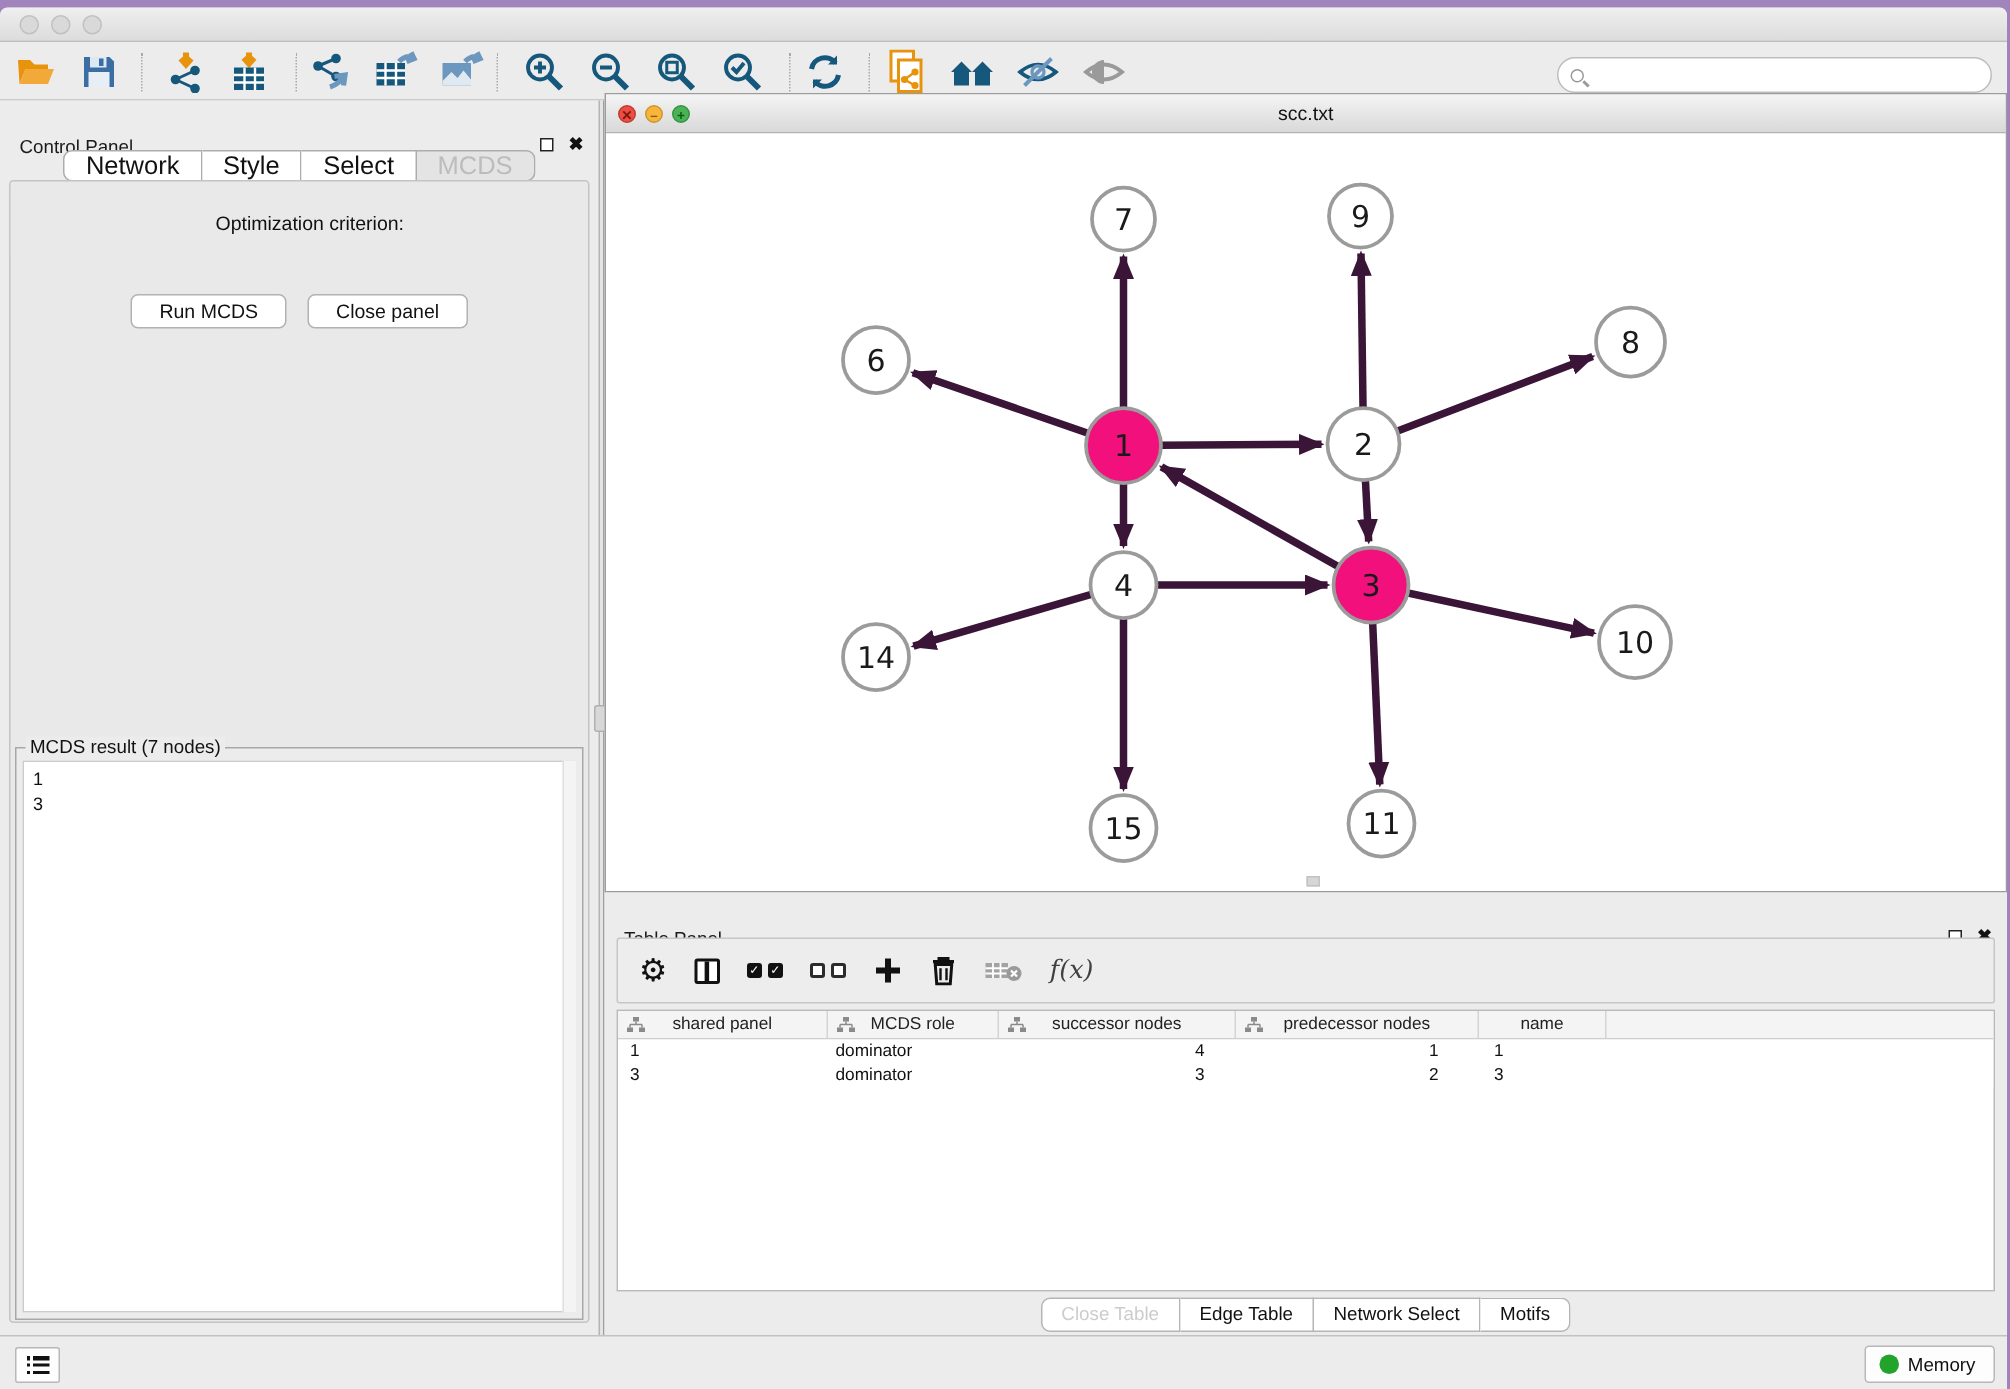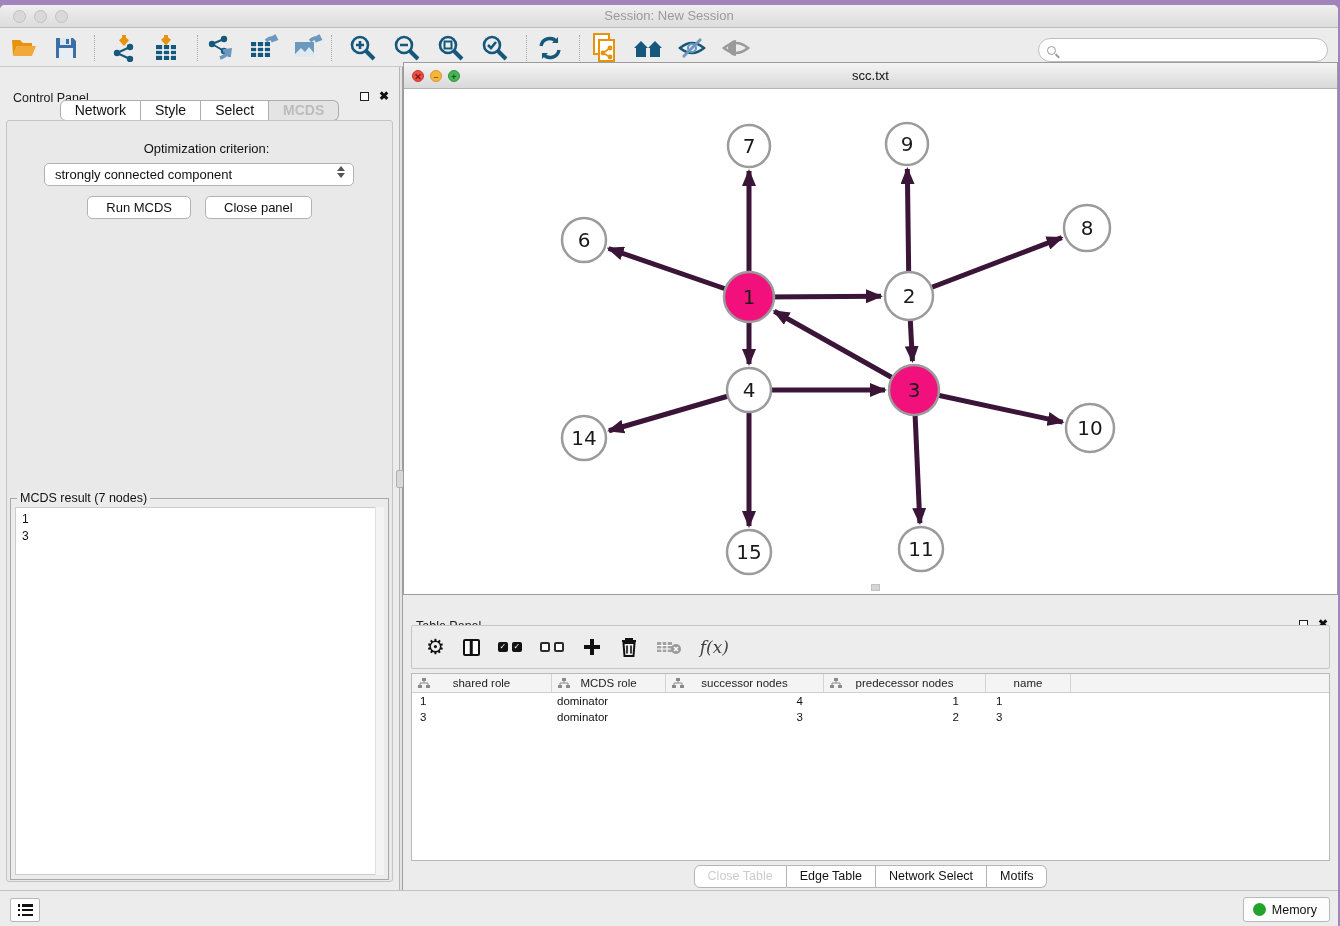--- a/index.html
+++ b/index.html
@@ -23,24 +23,24 @@
   .searchbox input { border:none; outline:none; flex:1; font-size:12px; background:transparent; padding:0 6px; font-family:"Liberation Sans",sans-serif; }
 
   
   #control-panel { position:absolute; top:62px; left:0; width:400px; bottom:36px; background:#ececec; border-right:1px solid #b5b5b5; }
   .panel-head { position:absolute; top:17px; left:0; right:0; height:28px; }
   .panel-title { position:absolute; left:13px; top:7px; font-size:12.5px; color:#1a1a1a; }
   .panel-btns { position:absolute; right:10px; top:7px; display:flex; gap:10px; align-items:center; }
   .float-ico { width:9px; height:9px; border:1.5px solid #222; background:#fff; }
   .close-ico { font-size:12px; font-weight:bold; color:#111; line-height:10px; }
   .seg-tabs { position:absolute; top:33px; left:0; right:0; display:flex; justify-content:center; }
-  .seg-tab { height:21px; line-height:19px; padding:0 14px; font-size:14px; background:#fff; border:1px solid #adadad; border-left:none; color:#111; text-align:center; }
+  .seg-tab { height:21px; line-height:19px; padding:0 14px; font-size:17px; background:#fff; border:1px solid #adadad; border-left:none; color:#111; text-align:center; }
   .seg-tab:first-child { border-left:1px solid #adadad; border-radius:6px 0 0 6px; }
   .seg-tab:last-child { border-radius:0 6px 6px 0; }
-  .seg-tab.active { background:#e4e4e4; color:#bcbcbc;font-weight:bold; }
+  .seg-tab.active { background:#e4e4e4; color:#bcbcbc; }
   .cp-pane { position:absolute; top:53px; left:6px; right:6px; bottom:8px; background:#e9e9e9; border:1px solid #c4c4c4; border-radius:3px; }
   .opt-label { position:absolute; top:74px; left:14px; right:0; text-align:center; font-size:13px; color:#111; }
   .opt-select { position:absolute; top:96px; left:44px; width:310px; height:23px; background:#fff; border:1px solid #b2b2b2; border-radius:5px; font-size:13px; color:#111; display:flex; align-items:center; padding-left:10px; }
   .chevrons { position:absolute; right:8px; top:2px; display:flex; flex-direction:column; gap:2px; }
   .chev-up { width:0; height:0; border-left:4px solid transparent; border-right:4px solid transparent; border-bottom:5px solid #555; }
   .chev-dn { width:0; height:0; border-left:4px solid transparent; border-right:4px solid transparent; border-top:5px solid #555; }
   .cp-buttons { position:absolute; top:129px; left:0; right:0; display:flex; justify-content:center; gap:14px; }
   .cp-btn { height:23px; padding:0 18px; background:#fff; border:1px solid #b2b2b2; border-radius:5px; font-size:13px; color:#111; line-height:21px; }
   .result-fs { position:absolute; left:10px; right:10px; top:431px; bottom:10px; border:1px solid #a8a8a8; background:#ececec; }
   .result-legend { position:absolute; top:-8px; left:6px; background:#ececec; padding:0 3px; font-size:12.5px; color:#111; }
@@ -102,21 +102,20 @@
 <body>
 
 <div id="window">
 
   <div class="titlebar">
     <div class="traffic">
       <div class="dot"></div>
       <div class="dot"></div>
       <div class="dot"></div>
     </div>
-    <div class="win-title">Session: New Session</div>
   </div>
 
   <div class="toolbar">
     <div class="tb-icon" style="left:6px">
       <svg width="28" height="24" viewBox="0 0 28 24">
           <path d="M2 4 h8 l3 3 h9 v3 H7 L3 20 Z" fill="#e8930c"></path>
           <path d="M7 10 h19 l-4 10 H3 Z" fill="#f3a93a"></path>
         </svg>
     </div>
     <div class="tb-icon" style="left:48px">
@@ -251,27 +250,20 @@
       </div>
     </div>
     <div class="seg-tabs">
       <div class="seg-tab">Network</div>
       <div class="seg-tab">Style</div>
       <div class="seg-tab">Select</div>
       <div class="seg-tab active">MCDS</div>
     </div>
     <div class="cp-pane"></div>
     <div class="opt-label">Optimization criterion:</div>
-    <div class="opt-select">
-      <span>strongly connected component</span>
-      <span class="chevrons">
-          <span class="chev-up"></span>
-          <span class="chev-dn"></span>
-        </span>
-    </div>
     <div class="cp-buttons">
       <div class="cp-btn">Run MCDS</div>
       <div class="cp-btn">Close panel</div>
     </div>
     <div class="result-fs">
       <div class="result-legend">MCDS result (7 nodes)</div>
       <div class="result-area">
         <div>1</div>
         <div>3</div>
       </div>
@@ -395,21 +387,21 @@
     </div>
     <div class="tp-table">
       <div class="tp-header">
         <div class="th" style="width:140px">
           <span class="tree-ico"><svg width="12" height="11" viewBox="0 0 12 11">
                 <rect x="4" y="0" width="4" height="3" fill="#8a8a8a"></rect>
                 <path d="M6 3 v2 M2 5 h8 M2 5 v2 M10 5 v2" stroke="#8a8a8a" stroke-width="1"></path>
                 <rect x="0" y="7" width="4" height="3" fill="#8a8a8a"></rect>
                 <rect x="8" y="7" width="4" height="3" fill="#8a8a8a"></rect>
               </svg></span>
-          <span>shared role</span>
+          <span>shared panel</span>
         </div>
         <div class="th" style="width:114px">
           <span class="tree-ico"><svg width="12" height="11" viewBox="0 0 12 11">
                 <rect x="4" y="0" width="4" height="3" fill="#8a8a8a"></rect>
                 <path d="M6 3 v2 M2 5 h8 M2 5 v2 M10 5 v2" stroke="#8a8a8a" stroke-width="1"></path>
                 <rect x="0" y="7" width="4" height="3" fill="#8a8a8a"></rect>
                 <rect x="8" y="7" width="4" height="3" fill="#8a8a8a"></rect>
               </svg></span>
           <span>MCDS role</span>
         </div>

